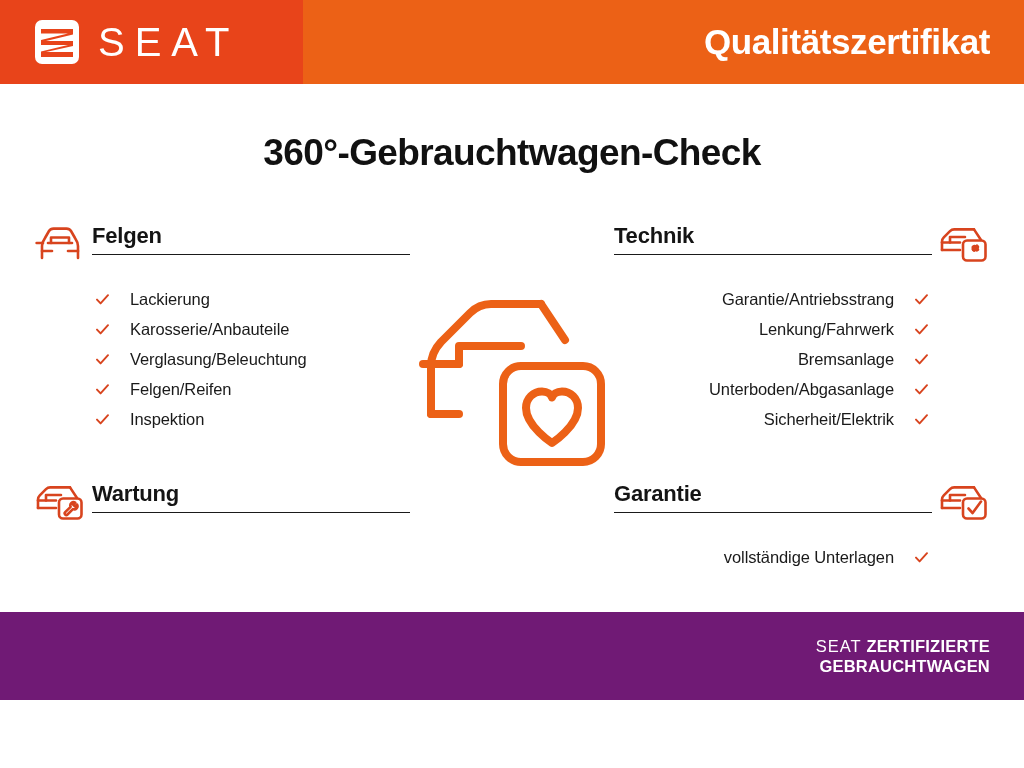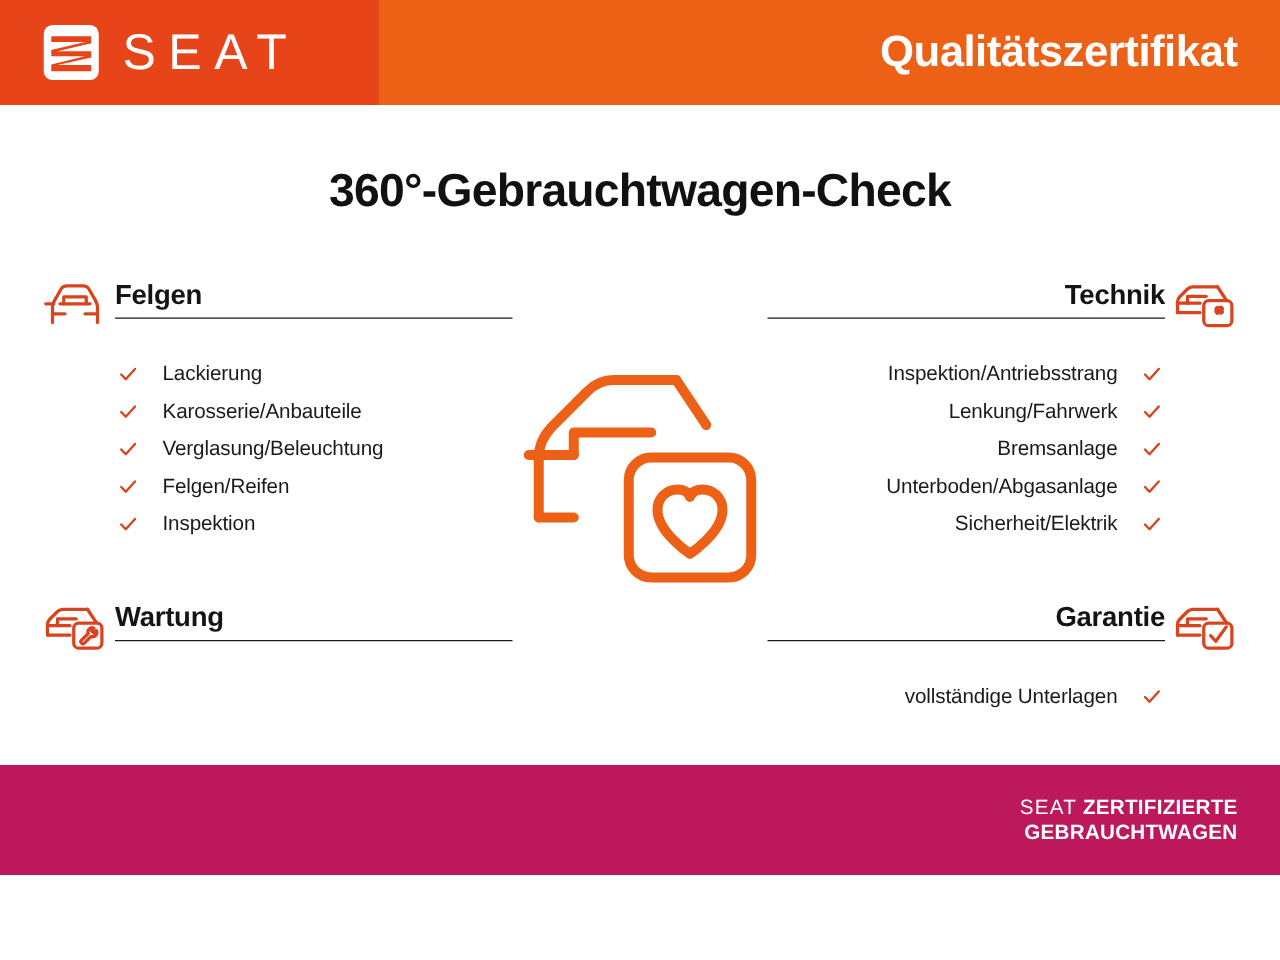--- a/index.html
+++ b/index.html
@@ -127,21 +127,21 @@
 
   .head-title {
     font-size: 22px;
     font-weight: bold;
     color: #141414;
     line-height: 28px;
     letter-spacing: -0.2px;
     white-space: nowrap;
   }
   .block-left .head-title  { text-align: left; }
-  .block-right .head-title { text-align: right; }
+  .block-right .head-title { }
 
   .head-rule {
     margin-top: 4px;
     height: 1px;
     background: #1a1a1a;
     width: 100%;
   }
 
   .check-list {
     list-style: none;
@@ -180,21 +180,21 @@
     height: 182px;
   }
 
   
   .footer {
     position: absolute;
     left: 0;
     bottom: 0;
     width: 1024px;
     height: 88px;
-    background: #be185d;
+    background: #701a75;
   }
   .footer-claim {
     position: absolute;
     right: 34px;
     top: 50%;
     transform: translateY(-50%);
     text-align: right;
     color: #ffffff;
     line-height: 20px;
   }
@@ -296,21 +296,21 @@
           <circle cx="36.4" cy="24.3" r="1.6"></circle>
         </g>
       </svg>
       <div class="head-text-wrap">
         <div class="head-title">Technik</div>
         <div class="head-rule"></div>
       </div>
     </div>
     <ul class="check-list">
       <li>
-        <span class="item-label">Inspektion/Antriebsstrang</span>
+        <span class="item-label">Garantie/Antriebsstrang</span>
         <svg class="tick" viewBox="0 0 13 13">
             <path d="M1 6.6 L4.6 10.4 L12 2.2" fill="none" stroke="#D8441E" stroke-width="1.9" stroke-linecap="round" stroke-linejoin="round"></path>
           </svg>
       </li>
       <li>
         <span class="item-label">Lenkung/Fahrwerk</span>
         <svg class="tick" viewBox="0 0 13 13">
             <path d="M1 6.6 L4.6 10.4 L12 2.2" fill="none" stroke="#D8441E" stroke-width="1.9" stroke-linecap="round" stroke-linejoin="round"></path>
           </svg>
       </li>

